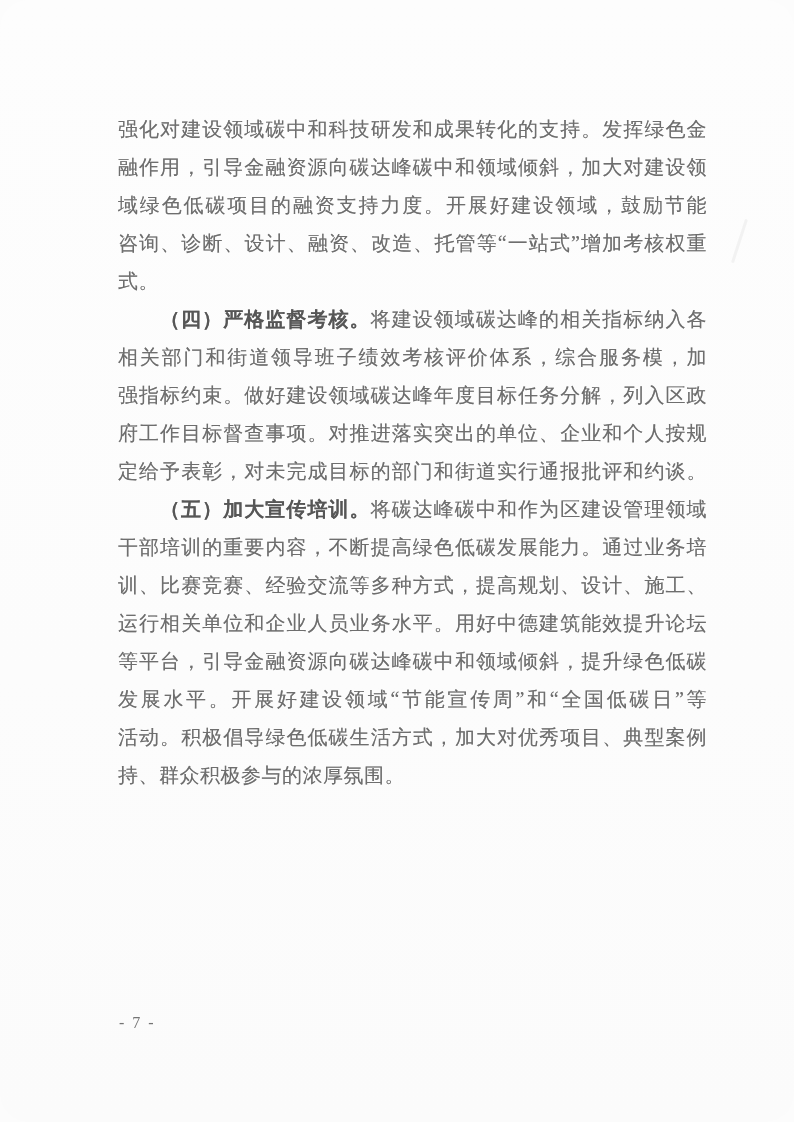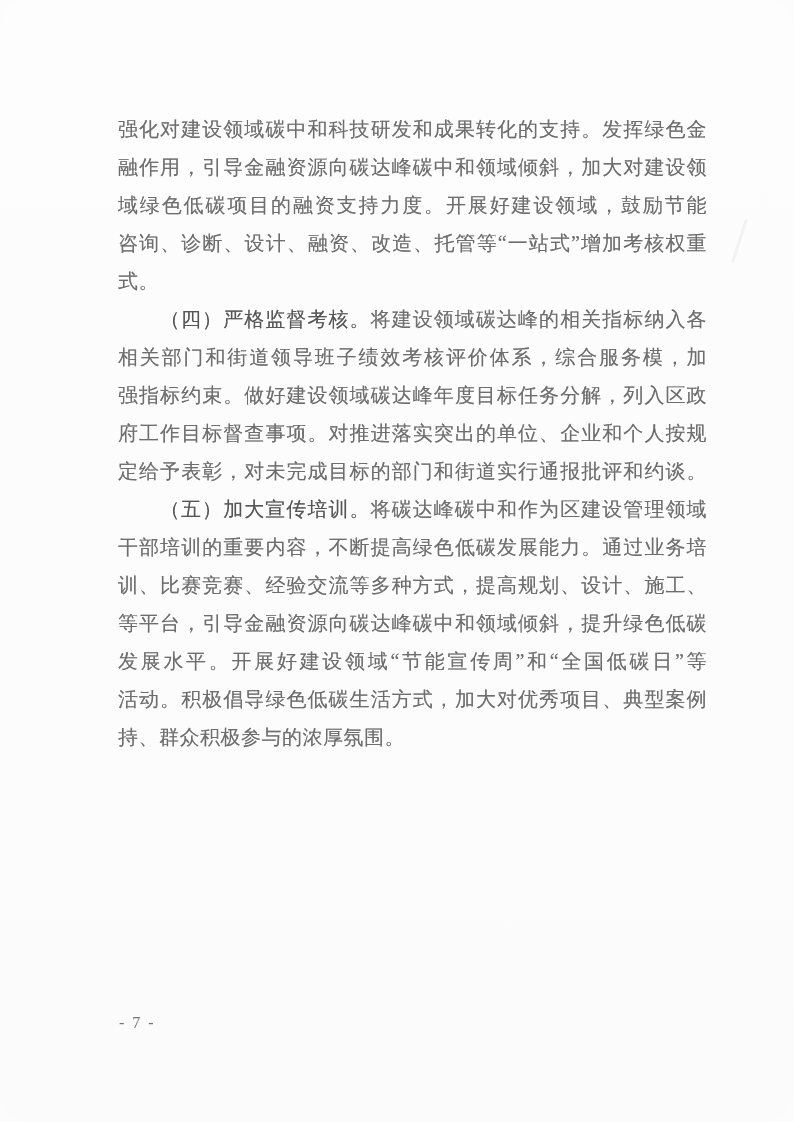--- a/index.html
+++ b/index.html
@@ -47,21 +47,21 @@
   .line.justify {
     white-space: normal;
     text-align: justify;
     text-align-last: justify;
     -moz-text-align-last: justify;
   }
 
   .line.indent { padding-left: 42px; }
 
   .lead {
-    font-weight: 400;
+    font-weight: 700;
     color: #565656;
     text-shadow: 0 0 0.6px rgba(80,80,80,0.6);
   }
 
   .page-number {
     position: absolute;
     left: 119px;
     top: 1014px;
     font-size: 16px;
     letter-spacing: 2px;
@@ -99,20 +99,21 @@
         <div class="line justify indent"><span class="lead">（四）严格监督考核。</span><span>将建设领域碳达峰的相关指标纳入各</span></div>
         <div class="line justify"><span>相关部门和街道领导班子绩效考核评价体系，综合服务模，加</span></div>
         <div class="line justify"><span>强指标约束。做好建设领域碳达峰年度目标任务分解，列入区政</span></div>
         <div class="line justify"><span>府工作目标督查事项。对推进落实突出的单位、企业和个人按规</span></div>
         <div class="line justify"><span>定给予表彰，对未完成目标的部门和街道实行通报批评和约谈。</span></div>
       </div>
       <div class="paragraph">
         <div class="line justify indent"><span class="lead">（五）加大宣传培训。</span><span>将碳达峰碳中和作为区建设管理领域</span></div>
         <div class="line justify"><span>干部培训的重要内容，不断提高绿色低碳发展能力。通过业务培</span></div>
         <div class="line justify"><span>训、比赛竞赛、经验交流等多种方式，提高规划、设计、施工、</span></div>
+        <div class="line justify"><span>运行相关单位和企业人员业务水平。用好中德建筑能效提升论坛</span></div>
         <div class="line justify"><span>等平台，引导金融资源向碳达峰碳中和领域倾斜，提升绿色低碳</span></div>
         <div class="line justify"><span>发展水平。开展好建设领域“节能宣传周”和“全国低碳日”等</span></div>
         <div class="line justify"><span>活动。积极倡导绿色低碳生活方式，加大对优秀项目、典型案例</span></div>
         <div class="line"><span>持、群众积极参与的浓厚氛围。</span></div>
       </div>
     </div>
 
   <div class="page-number">- 7 -</div>
 </div>
 

